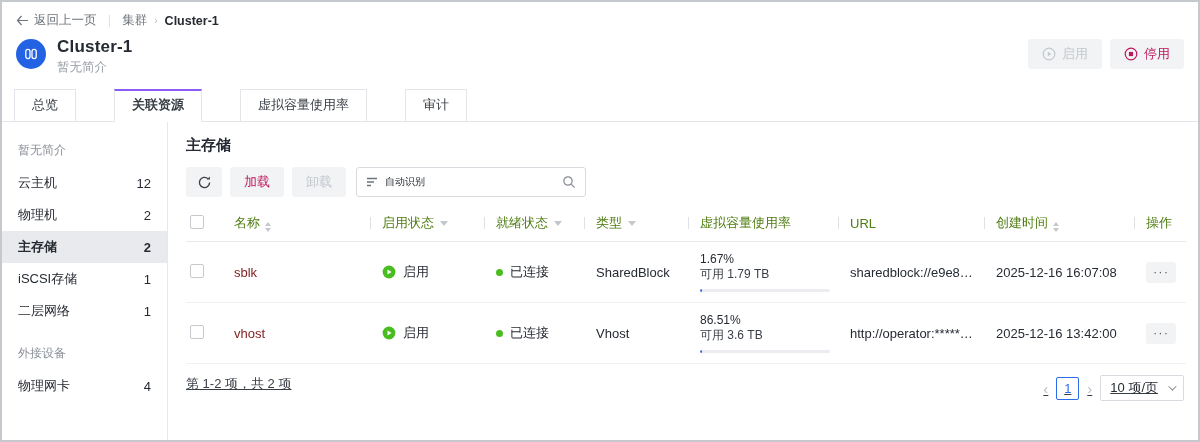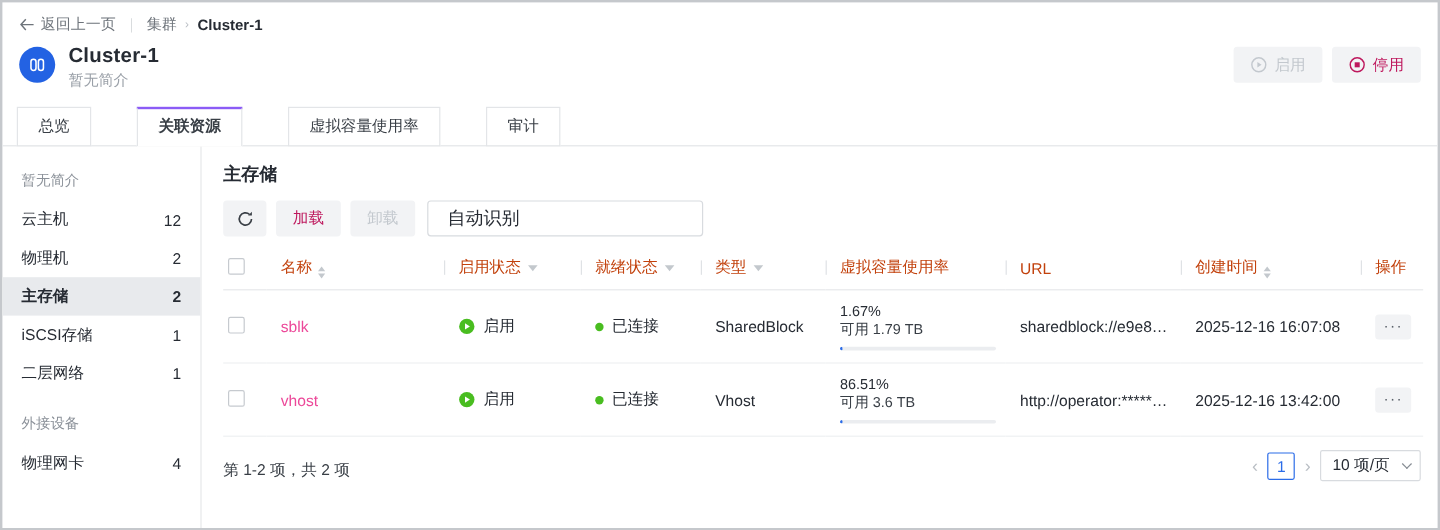--- a/index.html
+++ b/index.html
@@ -34,42 +34,42 @@
   .side-section { margin-bottom:12px; }
   .side-section-title { font-size:12px; color:#8b9199; padding:6px 16px 8px; }
   .side-item { display:flex; justify-content:space-between; align-items:center; padding:7px 16px; font-size:13px; color:#262b33; cursor:pointer; }
   .side-item.selected { background:#e8eaed; font-weight:700; }
   
   .main { flex:1; min-width:0; padding:14px 12px 0 18px; display:flex; flex-direction:column; }
   .main-title { font-size:15px; font-weight:700; }
   .toolbar { display:flex; align-items:center; gap:8px; margin-top:12px; }
   .icon-btn { width:36px; height:30px; background:#f2f3f5; border:none; border-radius:3px; display:inline-flex; align-items:center; justify-content:center; cursor:pointer; }
   .search { width:230px; height:30px; border:1px solid #d8dbdf; border-radius:3px; background:#fff; display:flex; align-items:center; gap:7px; padding:0 9px; margin-left:2px; }
-  .search-text { flex:1; font-size:15px; color:#262b33; border:none; outline:none; font-family:inherit; background:transparent; }
+  .search-text { flex:1; font-size:10px; color:#262b33; border:none; outline:none; font-family:inherit; background:transparent; }
   
   table { width:100%; border-collapse:collapse; table-layout:fixed; margin-top:8px; }
-  th { font-weight:400; color:#c2410c; font-size:13px; text-align:left; padding:9px 8px 9px 12px; border-bottom:1px solid #e6e8ea; position:relative; white-space:nowrap; cursor:pointer; }
+  th { font-weight:400; color:#4d7c0f; font-size:13px; text-align:left; padding:9px 8px 9px 12px; border-bottom:1px solid #e6e8ea; position:relative; white-space:nowrap; cursor:pointer; }
   th.col-check, td.col-check { padding-left:4px; cursor:default; }
   th.sep::before { content:""; position:absolute; left:0; top:50%; transform:translateY(-50%); width:1px; height:12px; background:#dfe2e5; }
   td { font-size:13px; color:#262b33; padding:10px 8px 10px 12px; border-bottom:1px solid #eef0f2; white-space:nowrap; overflow:hidden; text-overflow:ellipsis; vertical-align:middle; }
   .checkbox { width:14px; height:14px; border:1px solid #c6cacf; border-radius:2px; background:#fff; display:inline-block; cursor:pointer; }
-  .link { color:#ec4899; cursor:pointer; }
+  .link { color:#7f1d1d; cursor:pointer; }
   .status { display:flex; align-items:center; gap:7px; }
   .ready-dot { width:7px; height:7px; border-radius:50%; background:#49bd20; flex-shrink:0; }
   .sort { display:inline-flex; flex-direction:column; gap:2px; margin-left:5px; vertical-align:1px; }
   .sort .up { width:0; height:0; border-left:3.5px solid transparent; border-right:3.5px solid transparent; border-bottom:4px solid #c3c8cd; }
   .sort .dn { width:0; height:0; border-left:3.5px solid transparent; border-right:3.5px solid transparent; border-top:4px solid #c3c8cd; }
   .filter-tri { display:inline-block; width:0; height:0; border-left:4.5px solid transparent; border-right:4.5px solid transparent; border-top:5.5px solid #c3c8cd; margin-left:6px; vertical-align:1px; }
   .usage-top { display:flex; justify-content:space-between; font-size:12px;flex-direction:column; }
   .usage-avail { color:#383e45; }
   .bar { height:3px; background:#ebedf0; border-radius:2px; margin-top:6px; overflow:hidden; }
   .fill { height:100%; background:#2b6ce8; border-radius:2px; min-width:2px; }
   .dots-btn { width:30px; height:21px; background:#f2f3f5; border:none; border-radius:3px; color:#5a6069; font-size:13px; line-height:10px; letter-spacing:1px; cursor:pointer; }
   
-  .table-footer { display:flex; align-items:flex-end; margin-top:11px; font-size:13px; color:#383e45; padding-right:2px; }
+  .table-footer { display:flex; align-items:flex-start; margin-top:11px; font-size:13px; color:#383e45; padding-right:2px;text-decoration:underline; }
   .pager { margin-left:auto; display:flex; align-items:center; gap:8px; }
   .pg-arrow { color:#b9bec4; font-size:15px; cursor:pointer; line-height:1; }
   .pg-num { min-width:23px; height:23px; border:1px solid #2b6ce8; color:#2b6ce8; display:flex; align-items:center; justify-content:center; border-radius:2px; font-size:13px; cursor:pointer; }
   .pg-size { border:1px solid #d8dbdf; border-radius:2px; height:26px; display:flex; align-items:center; gap:8px; padding:0 9px; font-size:13px; color:#262b33; cursor:pointer; }
   .pg-size .chev-down { width:6px; height:6px; border-width:1.2px; color:#878d94; }
 </style>
 </head>
 <body>
 
 <div class="page">

